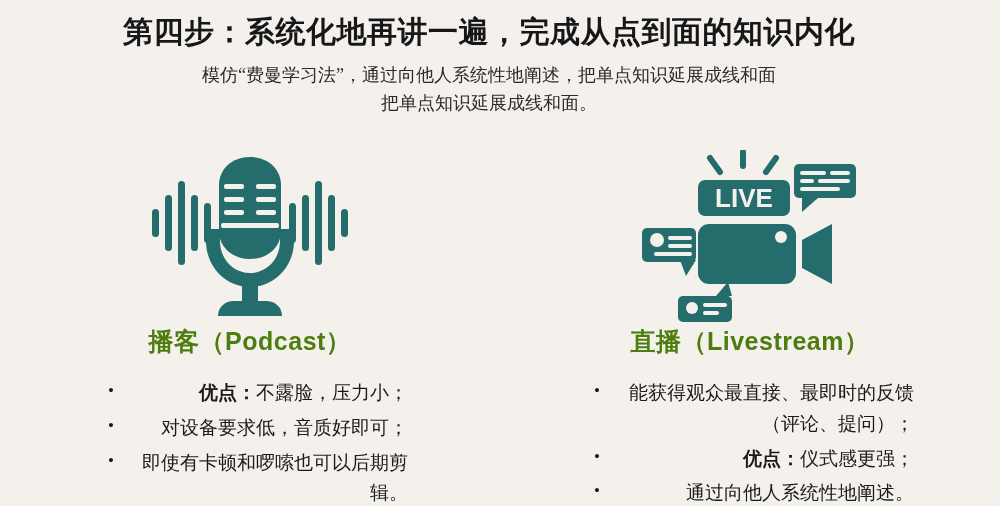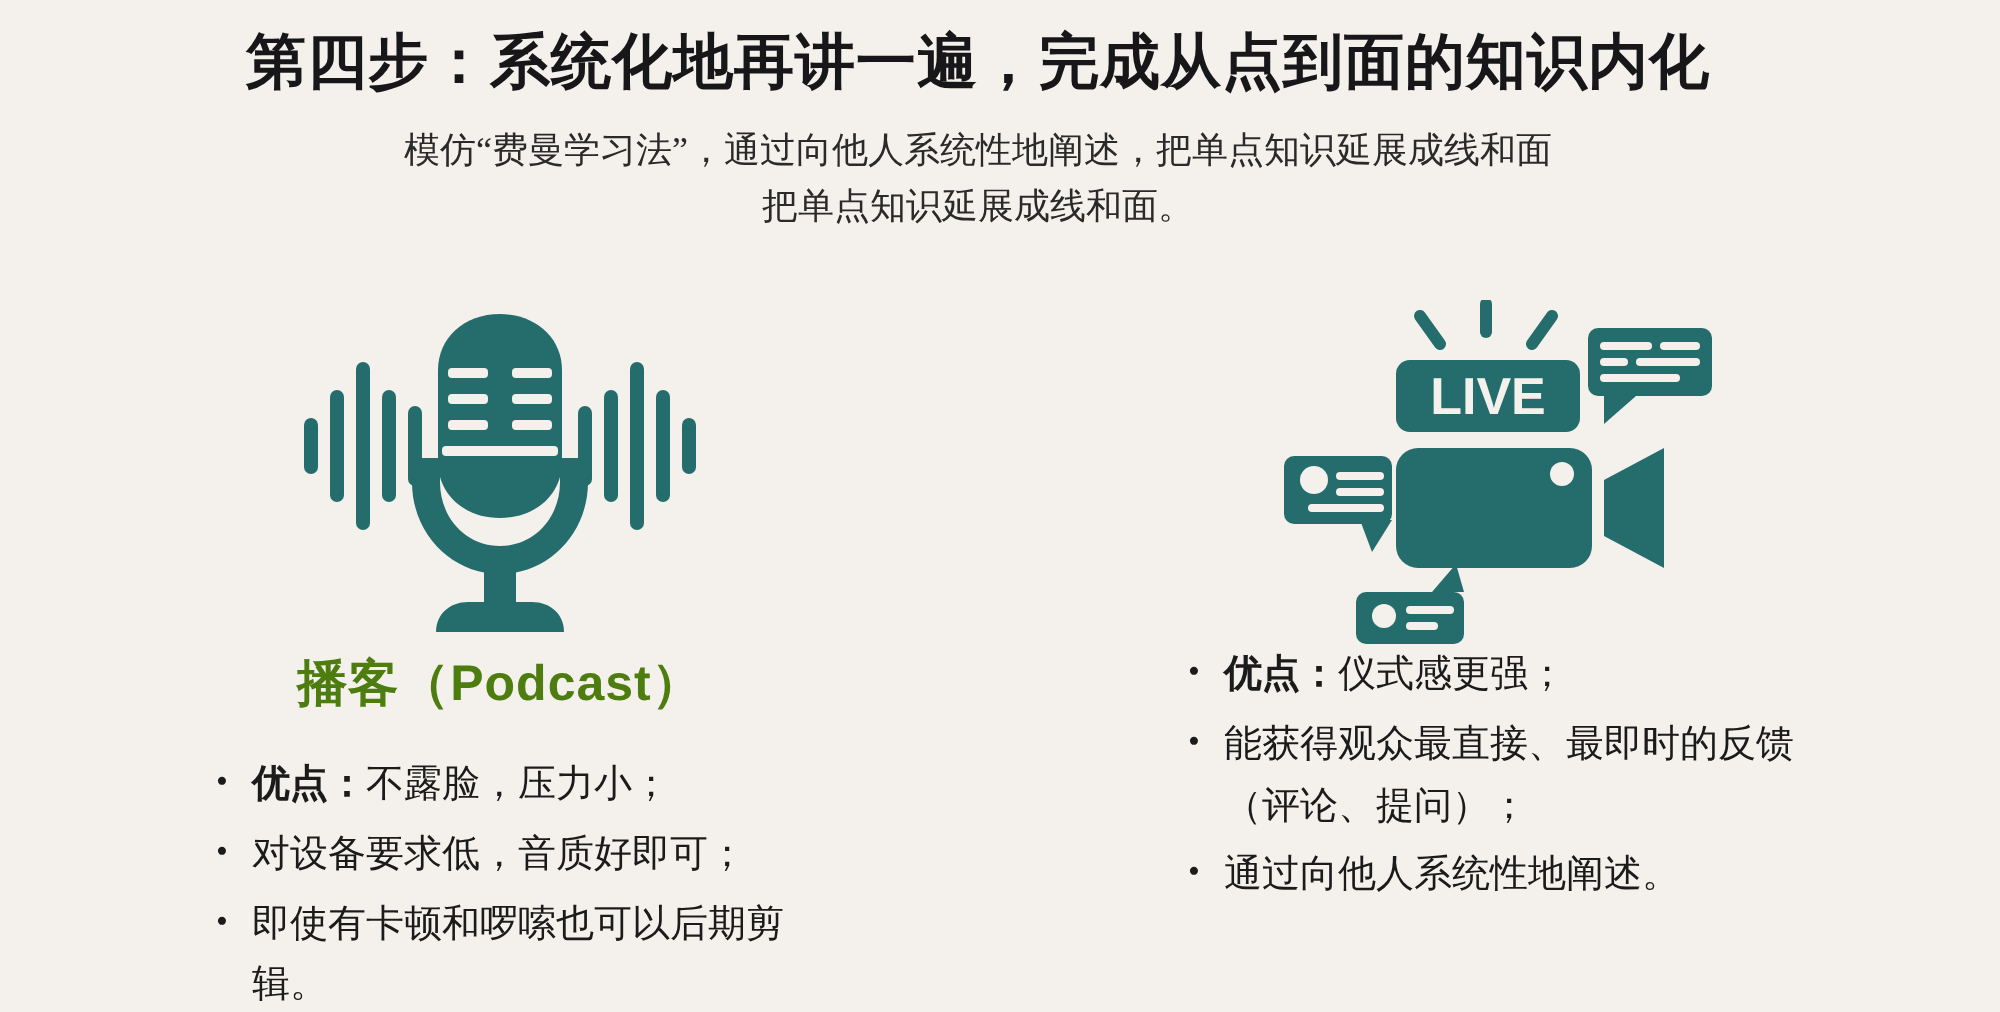--- a/index.html
+++ b/index.html
@@ -90,20 +90,21 @@
     font-family: "Liberation Serif", "DejaVu Serif", serif;
     font-size: 19px;
     line-height: 1.62;
     color: #1b1b1b;
   }
   .bullets li {
     position: relative;
     padding-left: 18px;
     margin-bottom: 4px;
     max-width: 310px;
+    text-align: right;
   }
   .bullets li::before {
     content: "\2022";
     position: absolute;
     left: 0;
     top: -1px;
     font-size: 17px;
     line-height: 1.62;
     color: #1b1b1b;
   }
@@ -255,27 +256,28 @@
               <g fill="#f4f1ec">
                 <rect x="67" y="153" width="24" height="4" rx="2"></rect>
                 <rect x="67" y="161" width="16" height="4" rx="2"></rect>
               </g>
             </g>
 
           </g>
         </svg>
       </div>
 
+      <div class="col-heading">直播（Livestream）</div>
 
       <ul class="bullets">
         <li>
+          <strong></strong><span>能获得观众最直接、最即时的反馈（评论、提问）；</span>
+        </li>
+        <li>
           <strong>优点：</strong><span>仪式感更强；</span>
-        </li>
-        <li>
-          <strong></strong><span>能获得观众最直接、最即时的反馈（评论、提问）；</span>
         </li>
         <li>
           <strong></strong><span>通过向他人系统性地阐述。</span>
         </li>
       </ul>
     </div>
 
   </div>
 </div>
 

